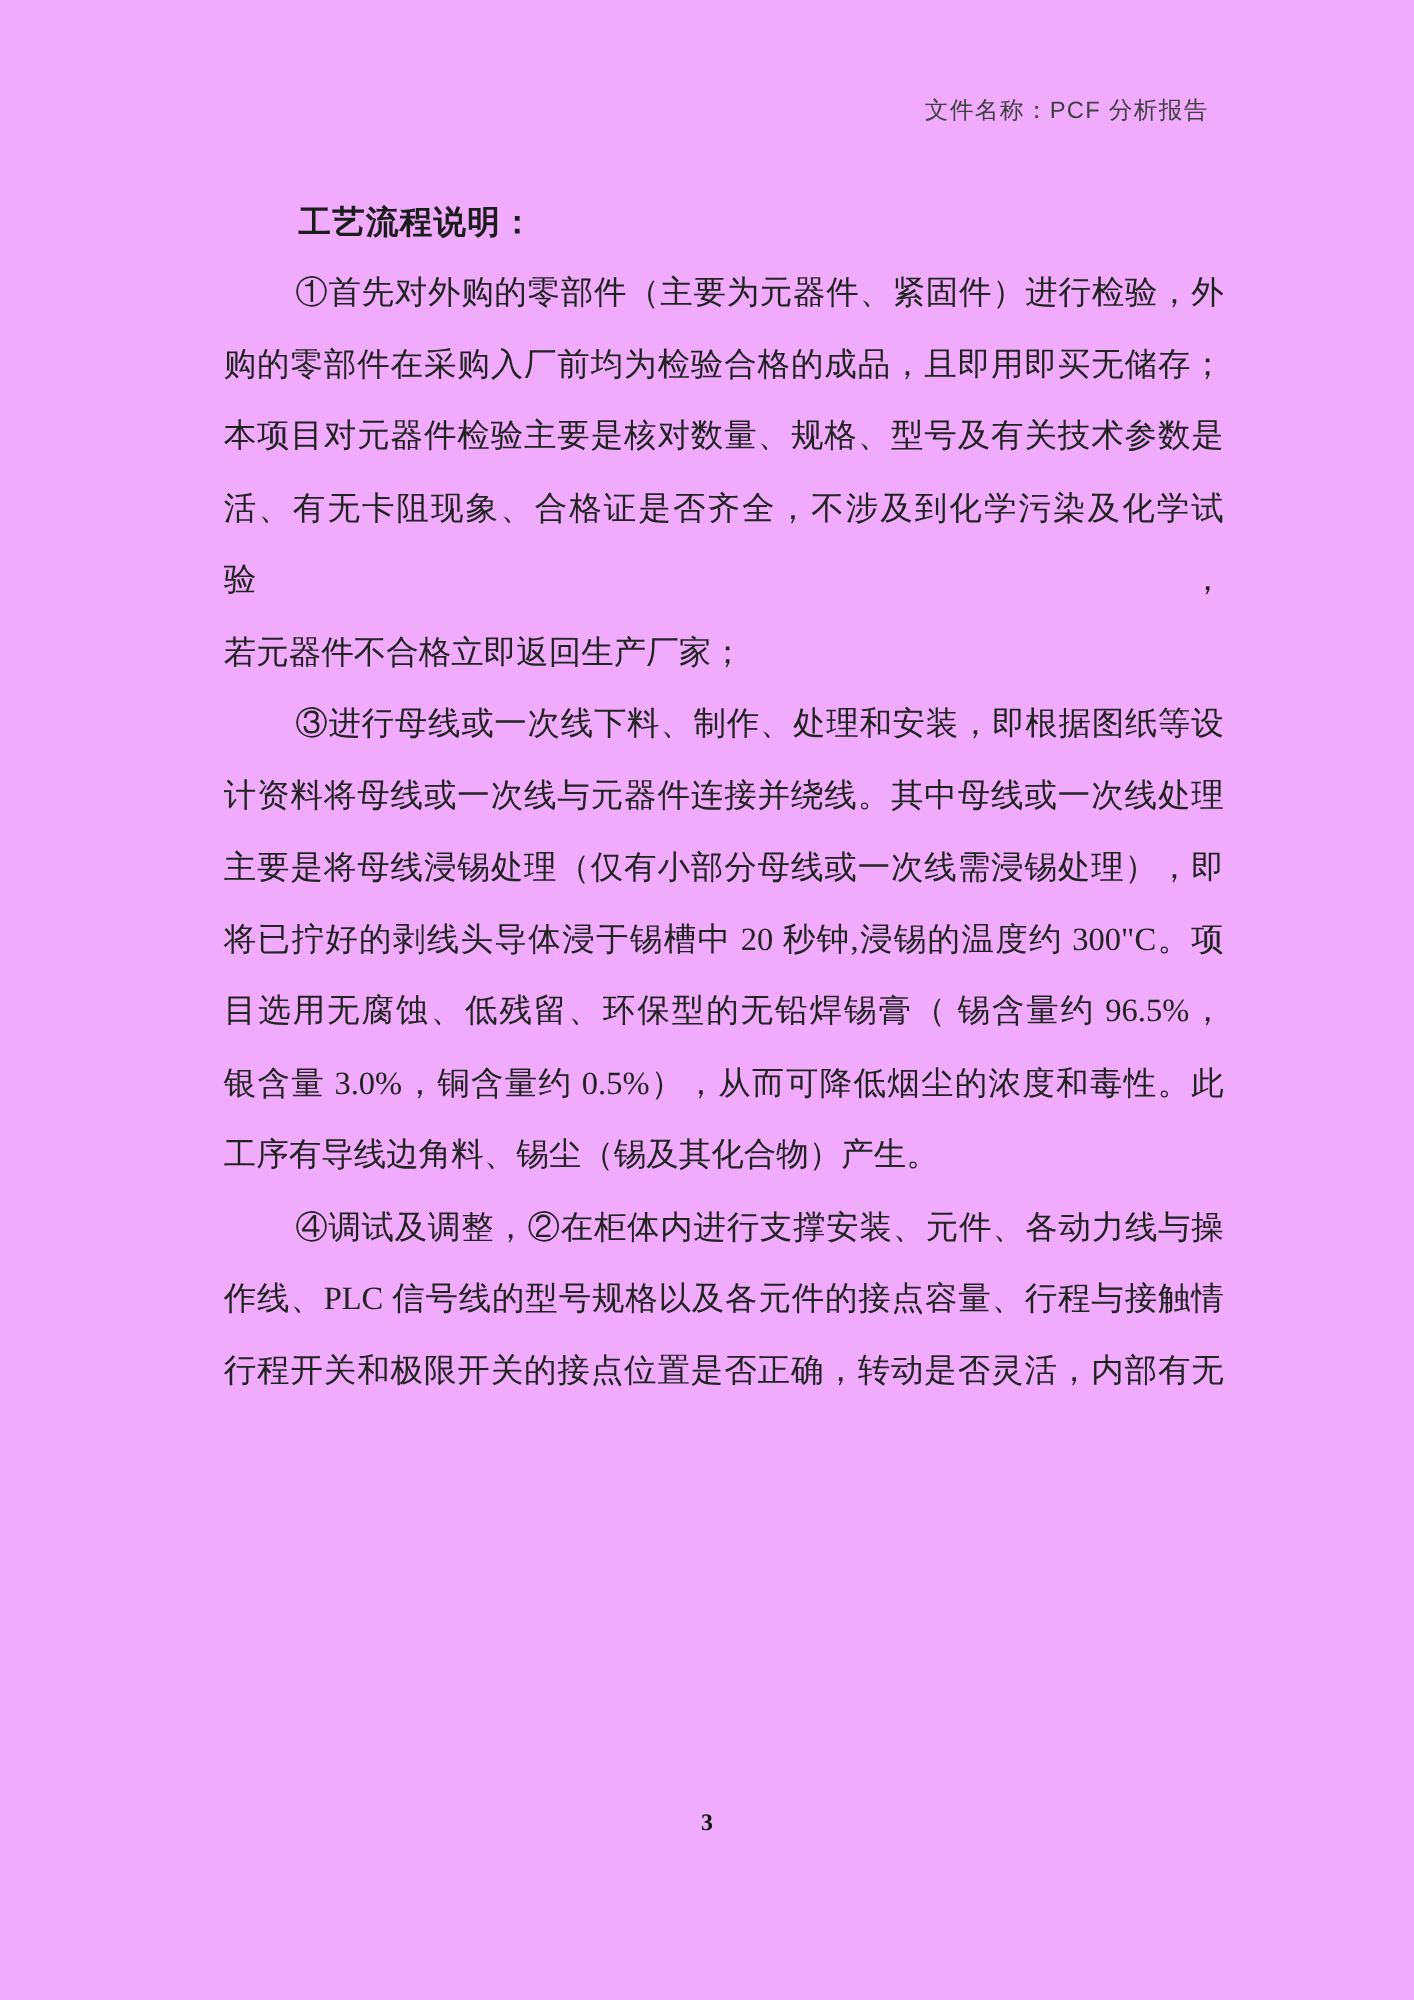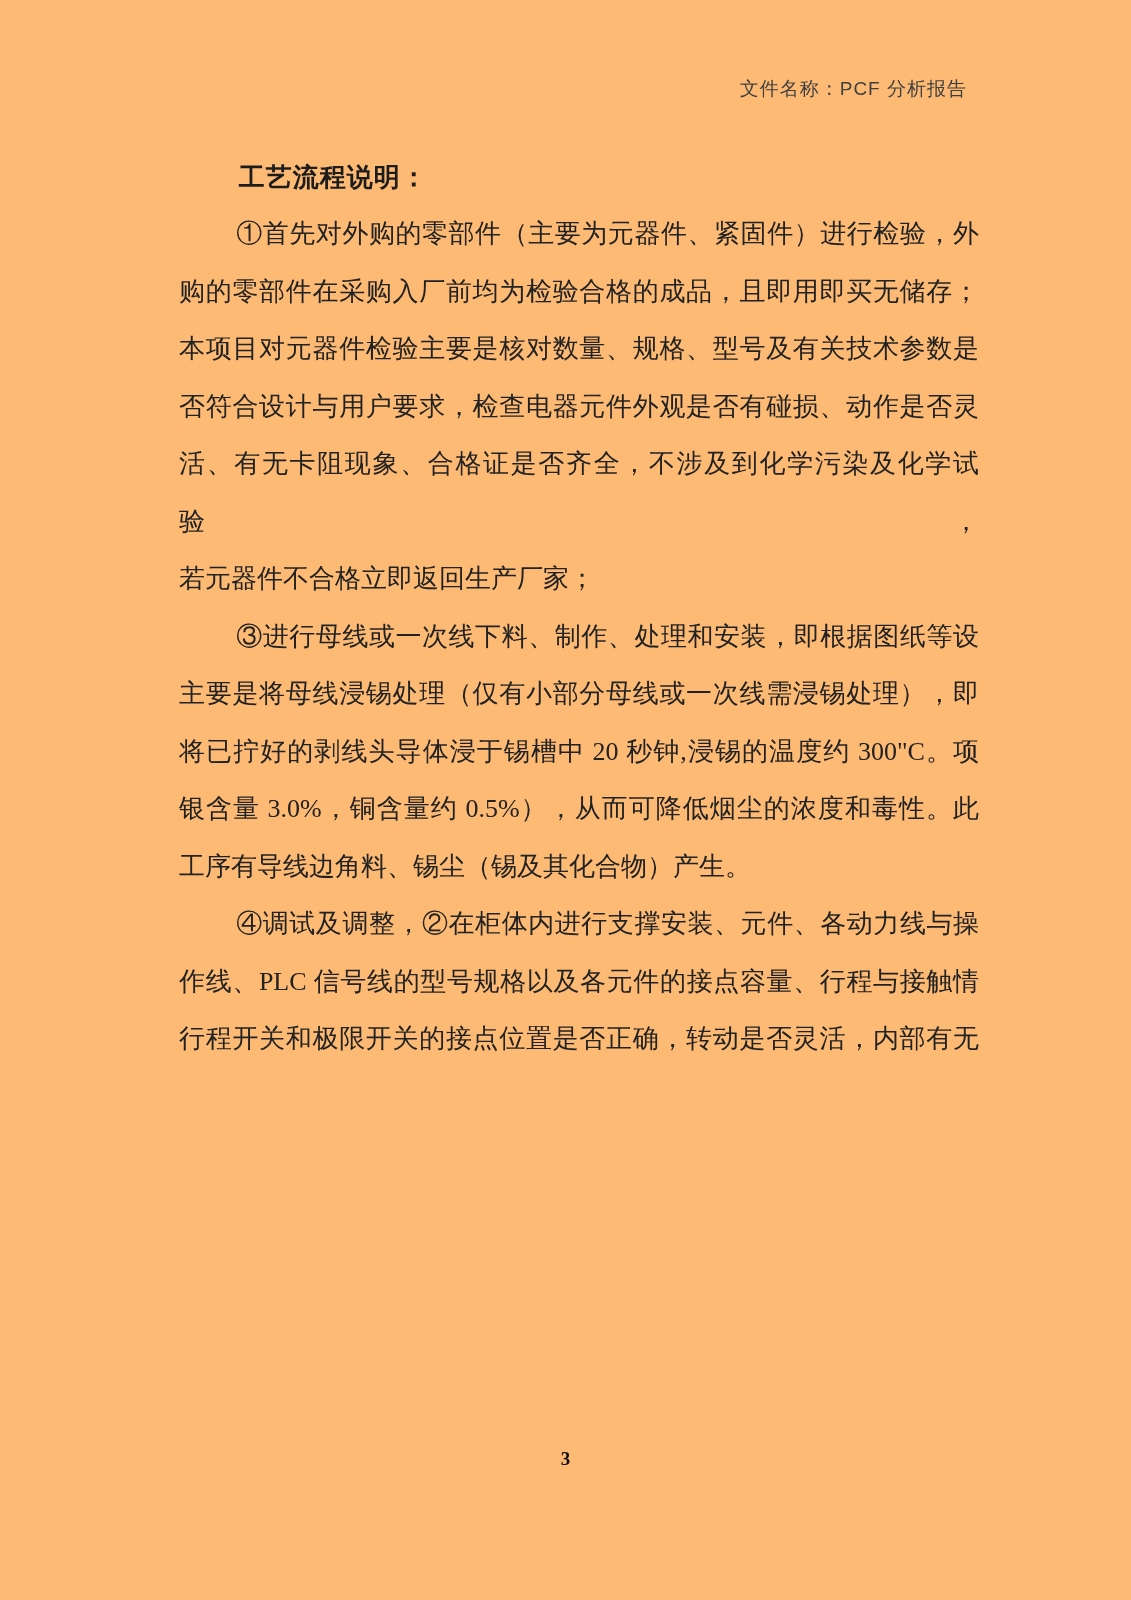--- a/index.html
+++ b/index.html
@@ -1,20 +1,20 @@
 <!DOCTYPE html>
 <html><head>
 <meta charset="utf-8">
 <style>
   html,body{margin:0;padding:0;background:#ffffff;}
   .page{
     position:relative;
     width:1131px;
     height:1600px;
-    background:#fdba74;
+    background:#f0abfc;
     font-family:"Liberation Serif","DejaVu Serif",serif;
     color:#222222;
     overflow:hidden;
   }
   .header{
     position:absolute;
     top:76px;
     right:164px;
     font-family:"Liberation Sans","DejaVu Sans",sans-serif;
     font-size:19px;
@@ -70,28 +70,29 @@
     <span>文件名称：PCF 分析报告</span>
   </div>
 
   <div class="doc-body">
     <h2 class="title">工艺流程说明：</h2>
 
     <div class="para">
         <div class="line first">①首先对外购的零部件（主要为元器件、紧固件）进行检验，外</div>
         <div class="line">购的零部件在采购入厂前均为检验合格的成品，且即用即买无储存；</div>
         <div class="line">本项目对元器件检验主要是核对数量、规格、型号及有关技术参数是</div>
-        <div class="line">否符合设计与用户要求，检查电器元件外观是否有碰损、动作是否灵</div>
         <div class="line">活、有无卡阻现象、合格证是否齐全，不涉及到化学污染及化学试验，</div>
         <div class="line endline">若元器件不合格立即返回生产厂家；</div>
       </div>
     <div class="para">
         <div class="line first">③进行母线或一次线下料、制作、处理和安装，即根据图纸等设</div>
+        <div class="line">计资料将母线或一次线与元器件连接并绕线。其中母线或一次线处理</div>
         <div class="line">主要是将母线浸锡处理（仅有小部分母线或一次线需浸锡处理），即</div>
         <div class="line">将已拧好的剥线头导体浸于锡槽中 20 秒钟,浸锡的温度约 300"C。项</div>
+        <div class="line">目选用无腐蚀、低残留、环保型的无铅焊锡膏（ 锡含量约 96.5%，</div>
         <div class="line">银含量 3.0%，铜含量约 0.5%），从而可降低烟尘的浓度和毒性。此</div>
         <div class="line endline">工序有导线边角料、锡尘（锡及其化合物）产生。</div>
       </div>
     <div class="para">
         <div class="line first">④调试及调整，②在柜体内进行支撑安装、元件、各动力线与操</div>
         <div class="line">作线、PLC 信号线的型号规格以及各元件的接点容量、行程与接触情</div>
         <div class="line">行程开关和极限开关的接点位置是否正确，转动是否灵活，内部有无</div>
       </div>
   </div>
 

